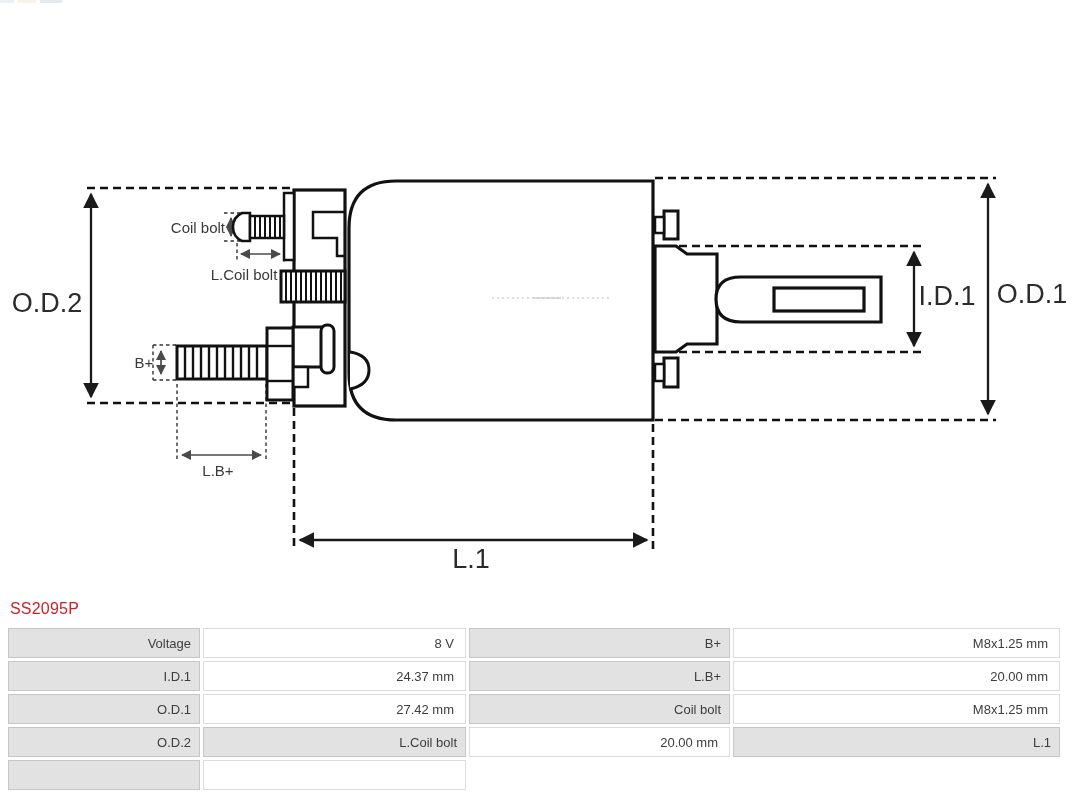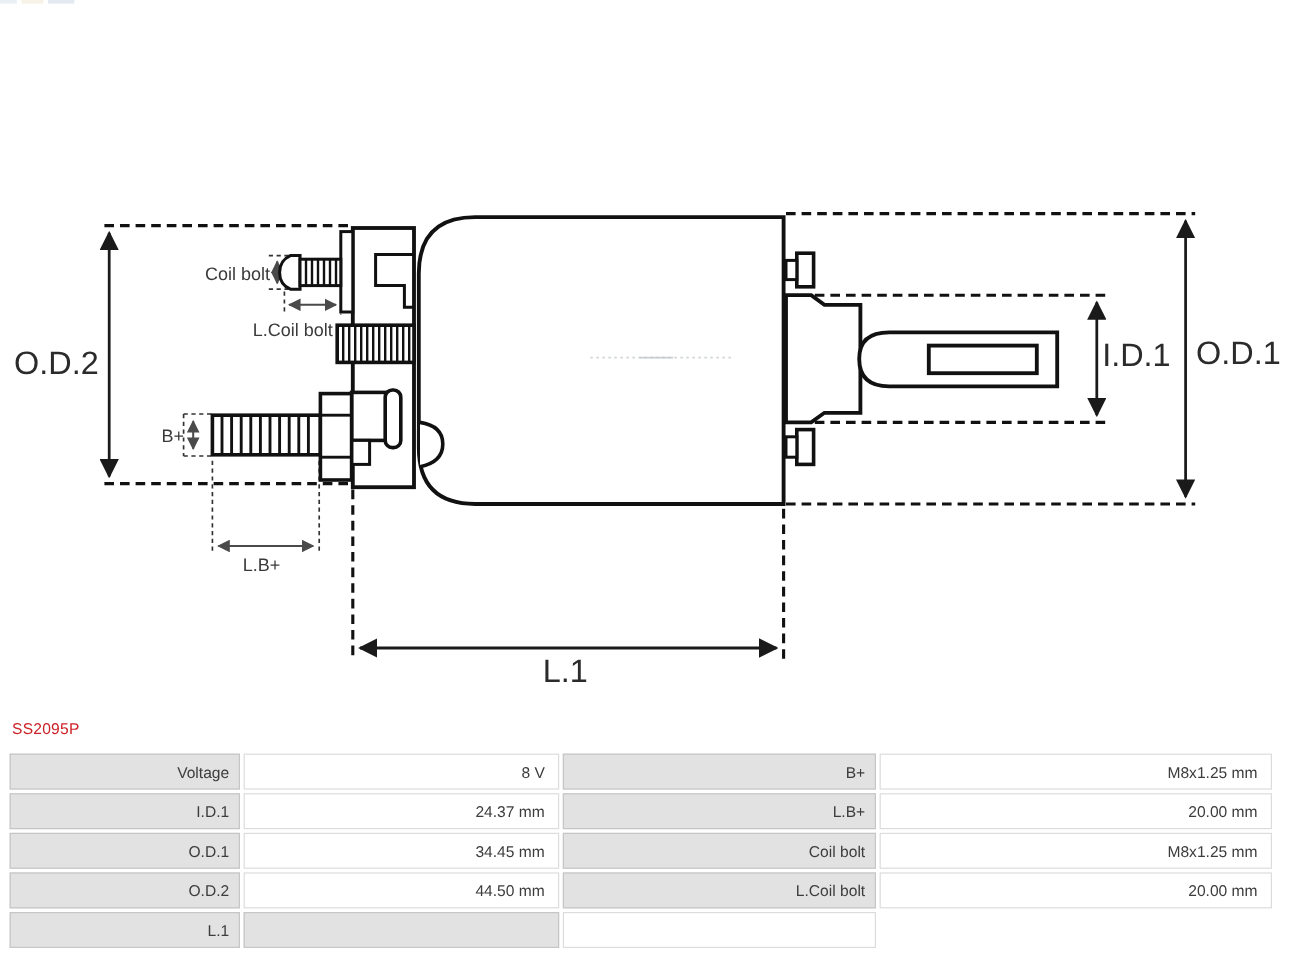--- a/index.html
+++ b/index.html
@@ -7,21 +7,21 @@
   .stage{position:relative;width:1080px;height:799px;background:#fff;}
   
   .artifact{position:absolute;left:0;top:0;height:4px;display:flex;gap:4px;opacity:.55;}
   .artifact span{display:inline-block;height:3px;}
   
   .diagram{position:absolute;left:0;top:0;}
   svg text{font-family:"Liberation Sans",sans-serif;}
   .dimlabel-big{font-size:27px;fill:#2b2b2b;}
   .dimlabel-sm{font-size:15px;fill:#3a3a3a;}
   
-  .part-title{position:absolute;left:10px;top:600px;font-size:13px;font-weight:400;color:#cc2229;
+  .part-title{position:absolute;left:10px;top:600px;font-size:16px;font-weight:400;color:#cc2229;
     letter-spacing:.2px;}
   .spec-table{position:absolute;left:8px;top:628px;width:1052px;display:grid;
     grid-template-columns:192px 263px 261px 1fr;grid-auto-rows:30px;gap:3px;
     font-size:13px;color:#3d3d3d;}
   .cell{display:flex;align-items:center;justify-content:flex-end;box-sizing:border-box;}
   .cell.lab{background:#e2e2e2;border:1px solid #c6c6c6;padding-right:8px;}
   .cell.val{background:#ffffff;border:1px solid #dcdcdc;padding-right:11px;}
 </style>
 </head>
 <body>
@@ -177,26 +177,25 @@
     <div class="cell val">8 V</div>
     <div class="cell lab">B+</div>
     <div class="cell val">M8x1.25 mm</div>
 
     <div class="cell lab">I.D.1</div>
     <div class="cell val">24.37 mm</div>
     <div class="cell lab">L.B+</div>
     <div class="cell val">20.00 mm</div>
 
     <div class="cell lab">O.D.1</div>
-    <div class="cell val">34.45 mm</div>
+    <div class="cell val">27.42 mm</div>
     <div class="cell lab">Coil bolt</div>
     <div class="cell val">M8x1.25 mm</div>
 
     <div class="cell lab">O.D.2</div>
-    <div class="cell val">44.50 mm</div>
     <div class="cell lab">L.Coil bolt</div>
     <div class="cell val">20.00 mm</div>
 
     <div class="cell lab">L.1</div>
     <div class="cell lab"></div>
     <div class="cell val"></div>
   </div>
 
 </div>
 

